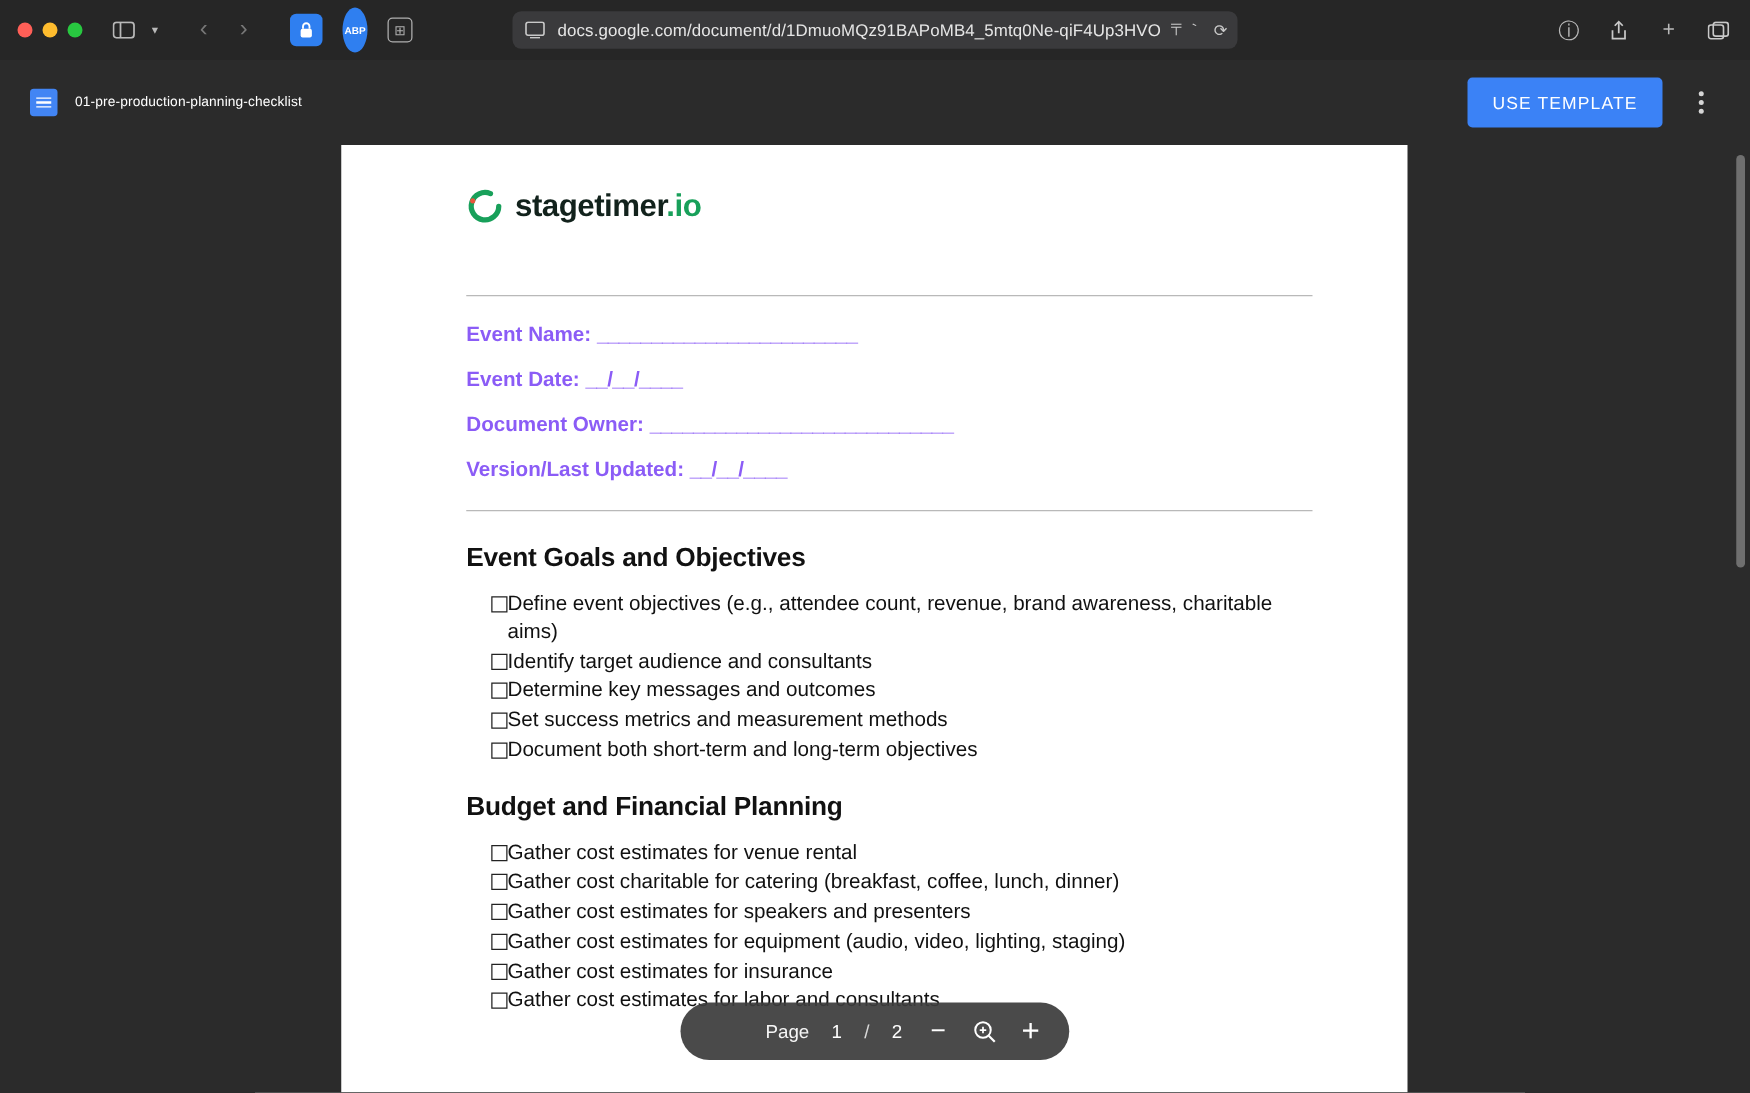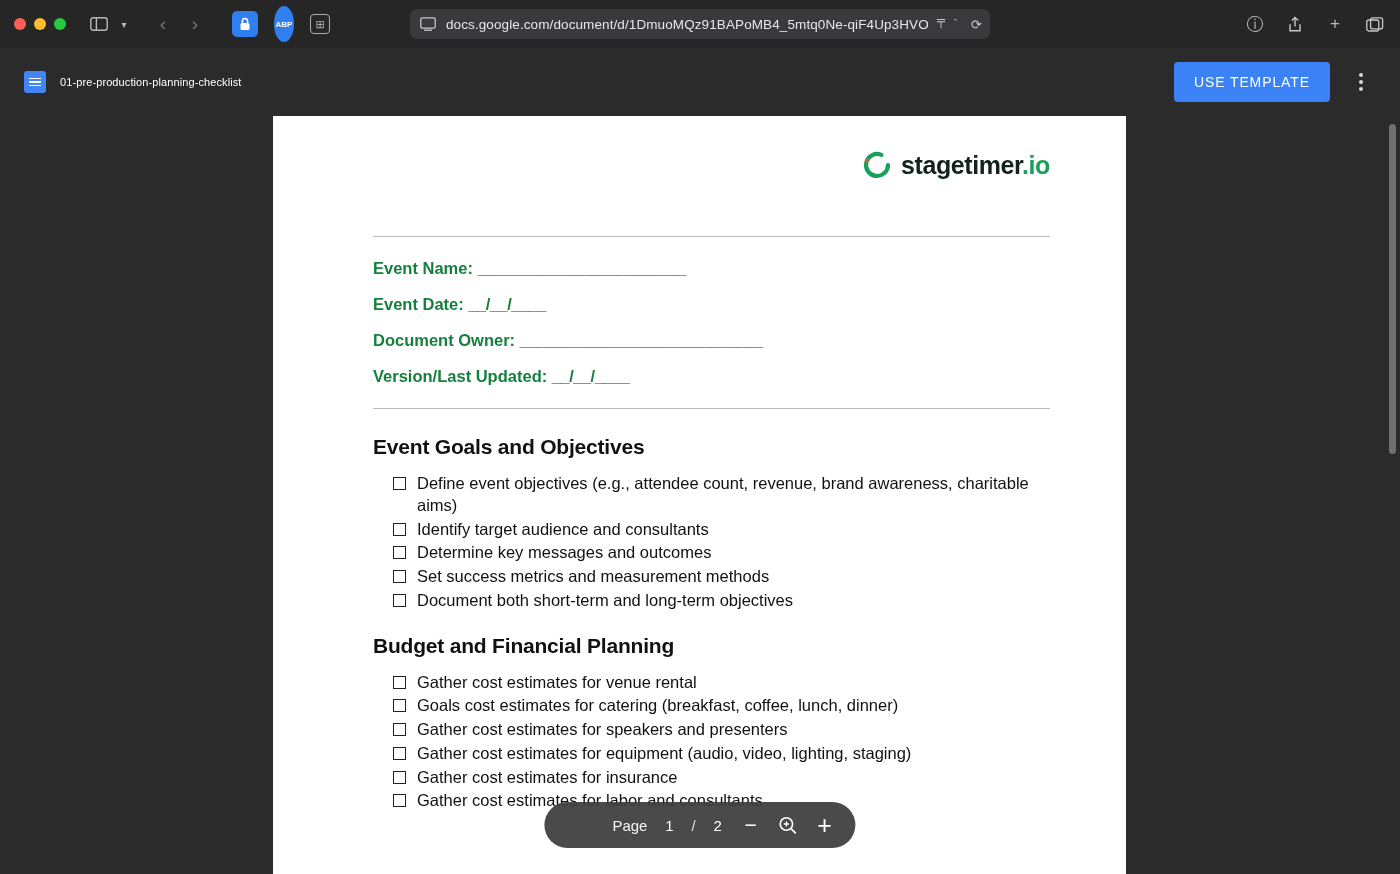--- a/index.html
+++ b/index.html
@@ -149,21 +149,21 @@
   .page {
     position: absolute;
     left: 273px; top: 0;
     width: 853px;
     min-height: 758px;
     background: #ffffff;
     padding: 34px 76px 0 100px;
     color: #000;
   }
   .brand {
-    display: flex; align-items: center; justify-content: flex-end;
+    display: flex; align-items: center; justify-content: flex-start;
     gap: 9px;
     margin-bottom: 56px;
   }
   .brand-logo { width: 30px; height: 30px; position: relative; }
   .brand-name {
     font-size: 25px; font-weight: bold; letter-spacing: -0.4px;
     color: #12221c;
   }
   .brand-name .io { color: #18a05a; }
 
@@ -171,39 +171,38 @@
     font-size: 29px;
     font-weight: bold;
     letter-spacing: -0.3px;
     color: #111;
     margin-bottom: 22px;
   }
   .rule { height: 1px; background: #b9b9b9; margin: 14px 0 22px 0; }
   .meta-line {
     font-size: 16.5px;
     font-weight: bold;
-    color: #15803d;
+    color: #8b5cf6;
     margin-bottom: 17px;
   }
   .meta-line .blank { font-weight: bold; letter-spacing: -0.5px; }
   .rule2 { height: 1px; background: #b9b9b9; margin: 22px 0 26px 0; }
 
   h2.doc-h2 {
     font-size: 21px;
     font-weight: bold;
     color: #111;
     letter-spacing: -0.2px;
     margin: 0 0 14px 0;
   }
   .section { margin-bottom: 22px; }
   ul.checklist { list-style: none; margin: 0 0 0 20px; }
   ul.checklist li {
     display: flex;
     align-items: flex-start;
-    gap: 11px;
     font-size: 16.5px;
     line-height: 1.32;
     color: #111;
     margin-bottom: 2px;
   }
   .cb {
     width: 13px; height: 13px;
     border: 1.6px solid #222;
     flex: none;
     margin-top: 4px;
@@ -384,21 +383,21 @@
 
     <div class="section">
       <h2 class="doc-h2">Budget and Financial Planning</h2>
       <ul class="checklist">
         <li>
             <span class="cb"></span>
             <span>Gather cost estimates for venue rental</span>
           </li>
         <li>
             <span class="cb"></span>
-            <span>Goals cost estimates for catering (breakfast, coffee, lunch, dinner)</span>
+            <span>Gather cost charitable for catering (breakfast, coffee, lunch, dinner)</span>
           </li>
         <li>
             <span class="cb"></span>
             <span>Gather cost estimates for speakers and presenters</span>
           </li>
         <li>
             <span class="cb"></span>
             <span>Gather cost estimates for equipment (audio, video, lighting, staging)</span>
           </li>
         <li>

